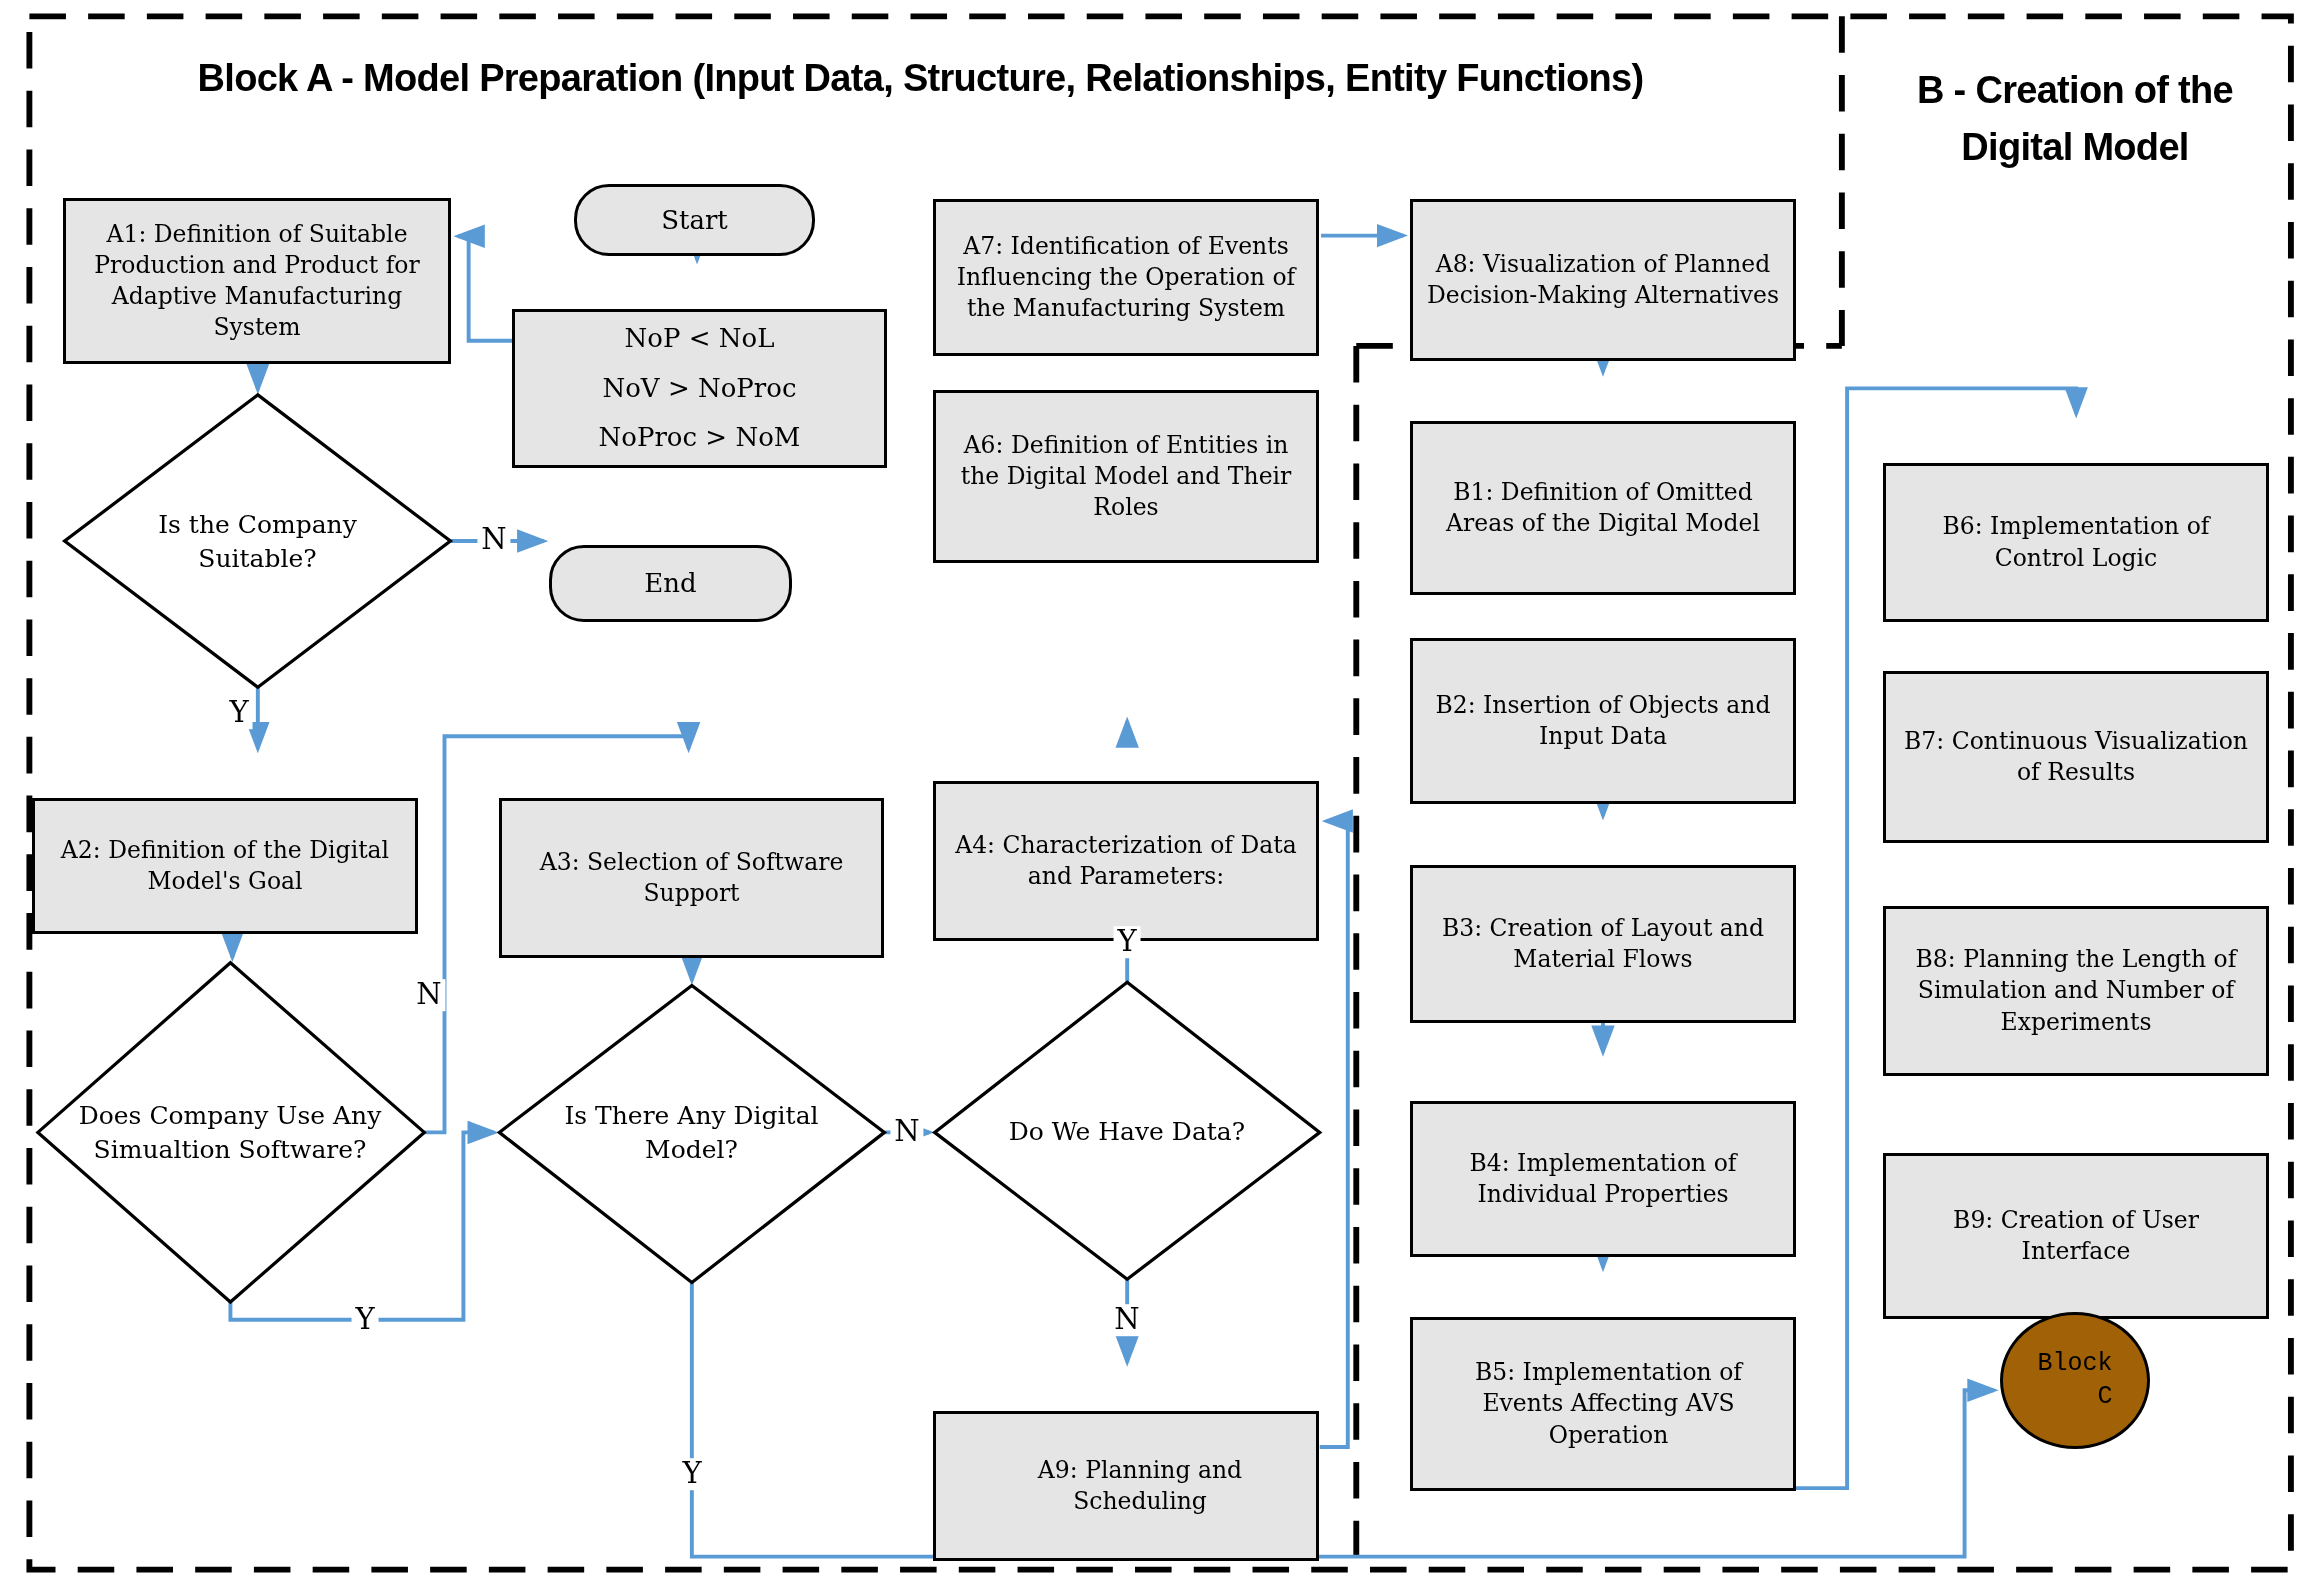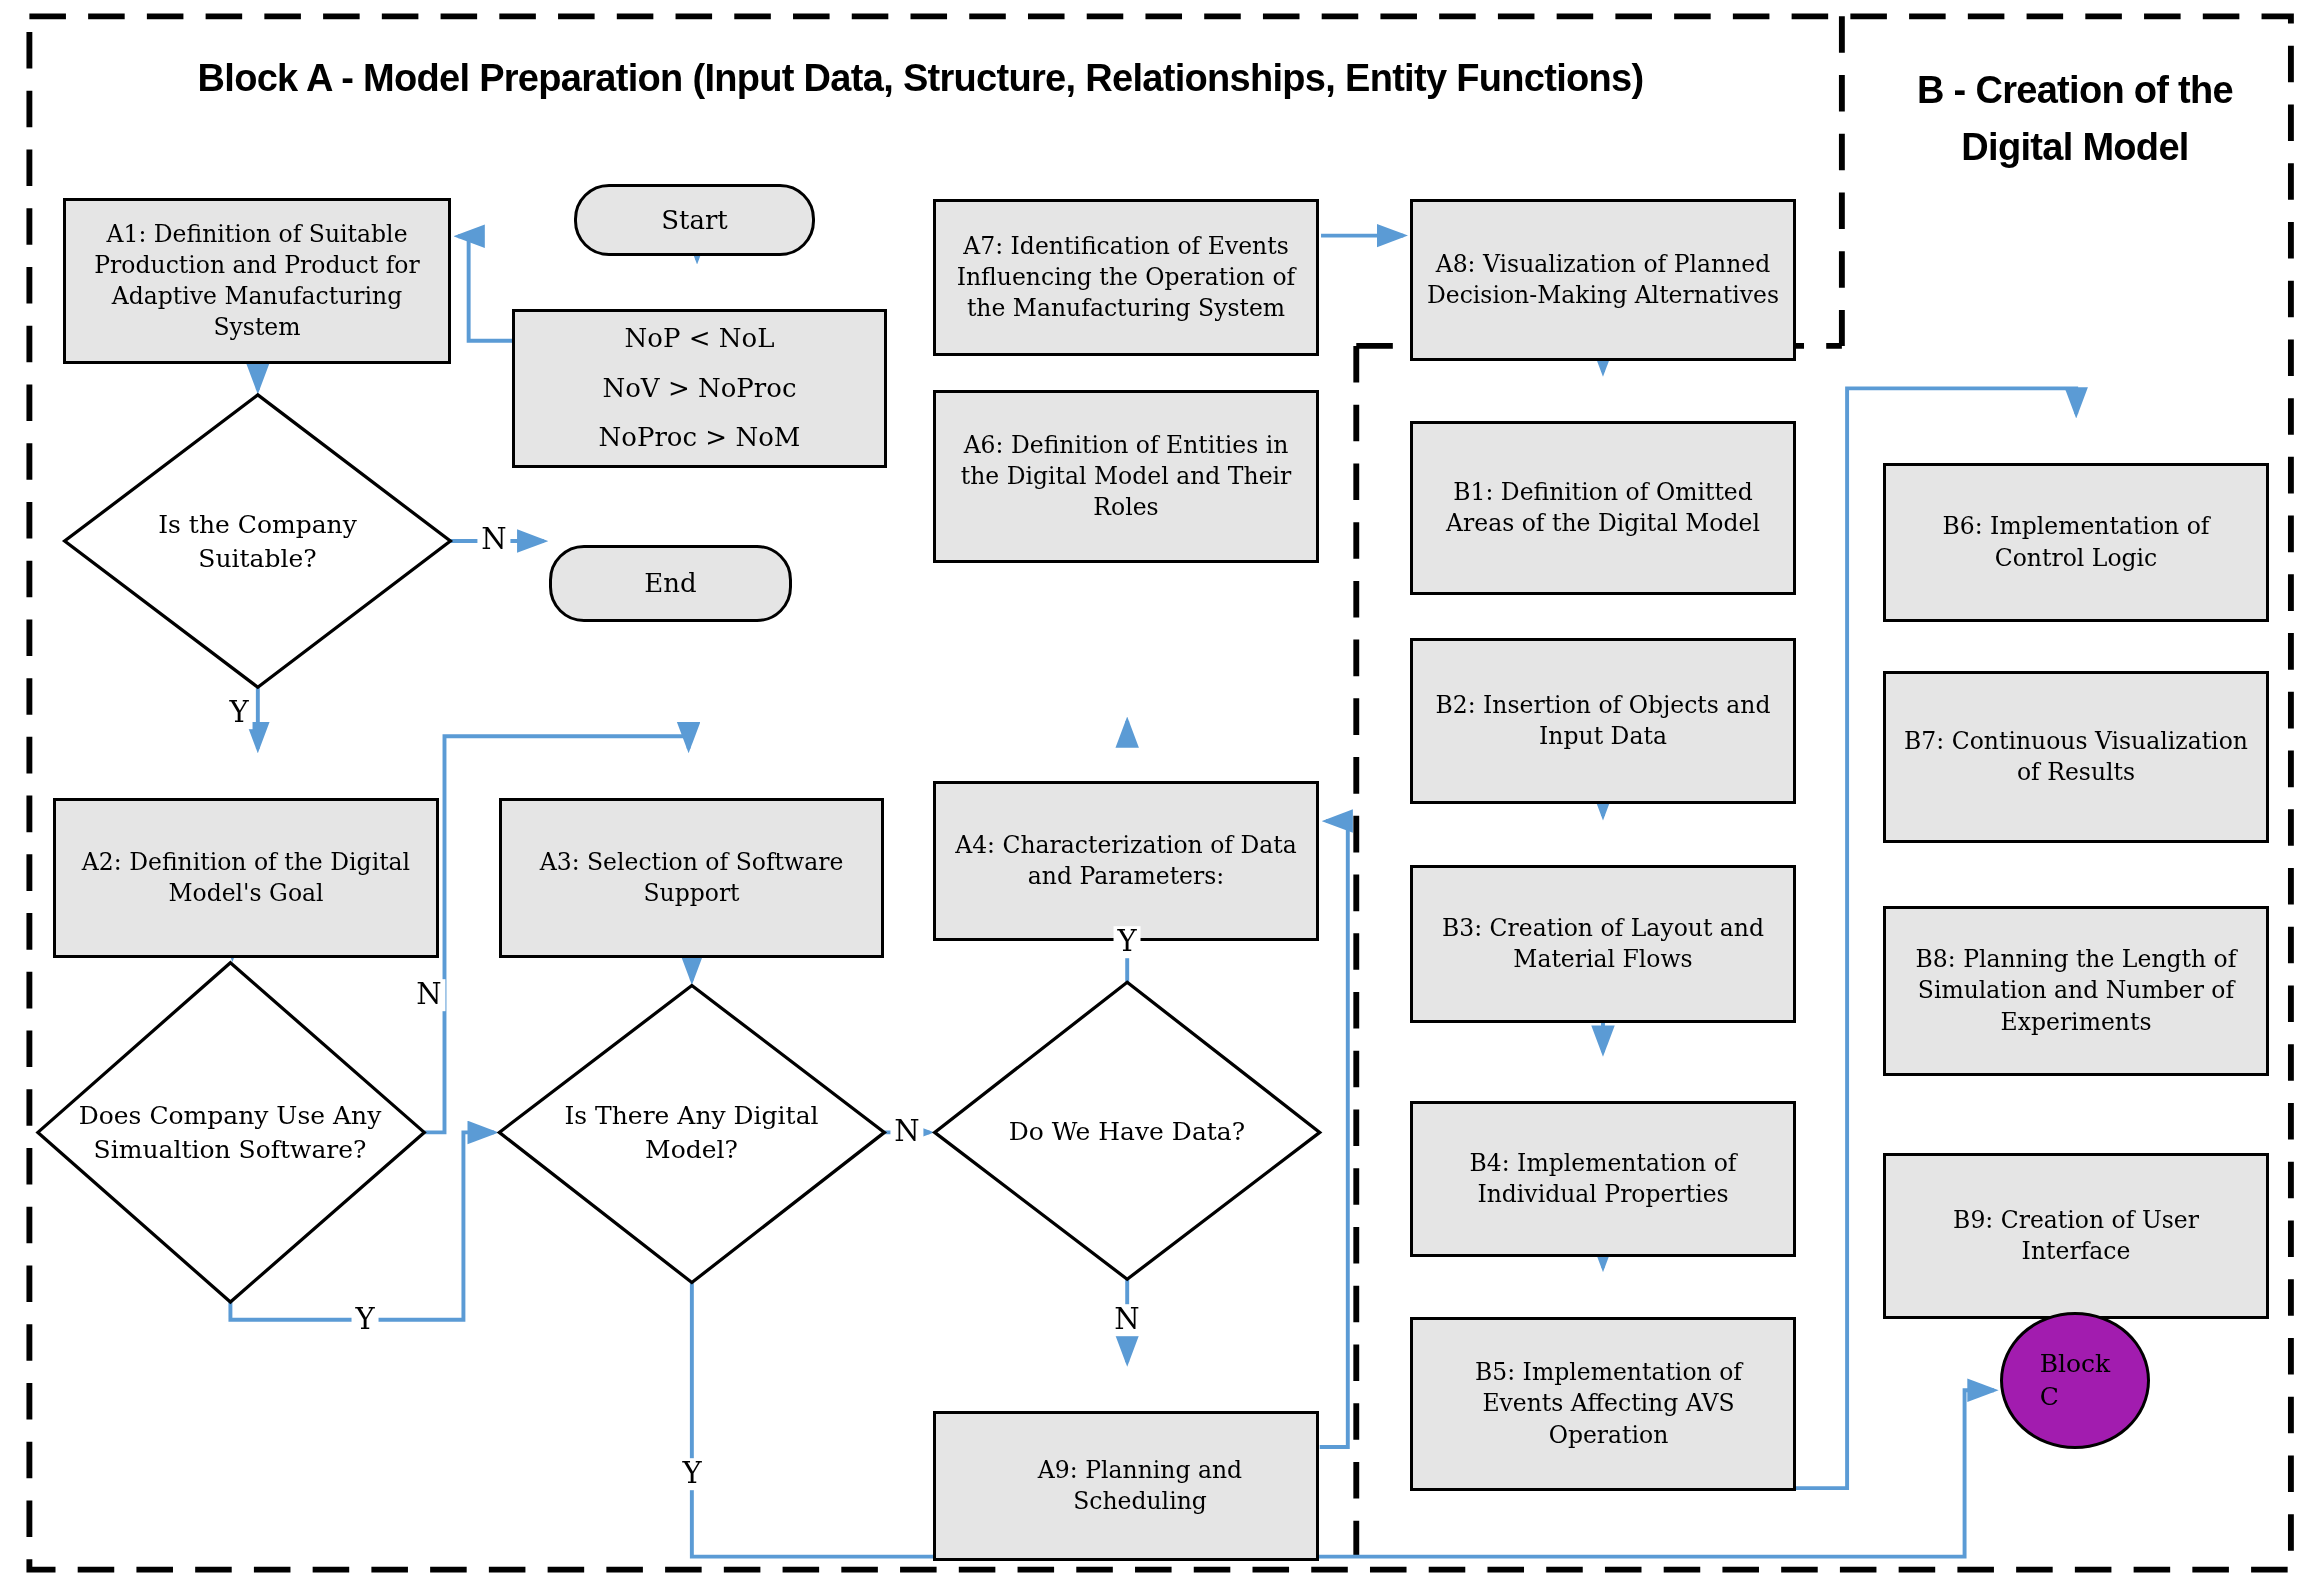--- a/index.html
+++ b/index.html
@@ -11,22 +11,22 @@
        font-size:23.5px;line-height:1.33;padding:5.2px 13px;margin-top:44px;}
   .term{border-radius:35px;border-width:3.9px;font-size:26px;}
   .dlabel{position:absolute;display:flex;align-items:center;justify-content:center;
           text-align:center;font-size:25px;line-height:1.35;}
   .lbl{position:absolute;transform:translate(-50%,-50%);font-size:29px;line-height:1;
        background:#fff;padding:1.3px 3.9px;}
   .title{position:absolute;font-family:"Liberation Sans","DejaVu Sans",sans-serif;
          font-weight:bold;font-size:38px;text-align:center;letter-spacing:-0.7px;}
   .pre{white-space:pre-line;}
   .ellipse{position:absolute;box-sizing:border-box;border:3.9px solid #000;border-radius:50%;
-           background:#a21caf;display:flex;align-items:center;justify-content:center;
-           text-align:left;font-size:25px;line-height:1.3;}
+           background:#a16207;display:flex;align-items:center;justify-content:center;
+           text-align:right;font-size:25px;line-height:1.3;font-family:Liberation Mono, monospace;}
   .nopbox{font-size:26px;line-height:1.9;}
 </style>
 </head>
 <body>
 
 <div class="canvas">
 
   <svg class="overlay" viewBox="0 0 3553 2430">
     <defs>
       <marker id="ah" markerWidth="8" markerHeight="7" refX="6.8" refY="3" orient="auto" markerUnits="strokeWidth">
@@ -75,21 +75,21 @@
   <div class="title pre" style="left:1866px;top:62px;width:418px;line-height:1.5;">B - Creation of the
 Digital Model</div>
 
   <div class="box term" style="left:574px;top:140px;width:241px;height:72px;">Start</div>
   <div class="box term" style="left:549px;top:501px;width:243px;height:77px;">End</div>
 
   <div class="box" style="left:63px;top:154px;width:388px;height:166px;">A1: Definition of Suitable Production and Product for Adaptive Manufacturing System</div>
   <div class="box nopbox pre" style="left:512px;top:265px;width:375px;height:159px;">NoP &lt; NoL
 NoV &gt; NoProc
 NoProc &gt; NoM</div>
-  <div class="box" style="left:53px;top:754px;width:386px;height:160px;">A2: Definition of the Digital Model's Goal</div>
+  <div class="box" style="left:32px;top:754px;width:386px;height:136px;">A2: Definition of the Digital Model's Goal</div>
   <div class="box" style="left:499px;top:754px;width:385px;height:160px;">A3: Selection of Software Support</div>
   <div class="box" style="left:933px;top:737px;width:386px;height:160px;">A4: Characterization of Data and Parameters:</div>
   <div class="box" style="left:933px;top:346px;width:386px;height:173px;">A6: Definition of Entities in the Digital Model and Their Roles</div>
   <div class="box" style="left:933px;top:155px;width:386px;height:157px;">A7: Identification of Events Influencing the Operation of the Manufacturing System</div>
   <div class="box" style="left:1410px;top:155px;width:386px;height:162px;">A8: Visualization of Planned Decision-Making Alternatives</div>
   <div class="box" style="left:933px;top:1367px;width:386px;height:150px;padding-left:41px;">A9: Planning and Scheduling</div>
 
   <div class="box" style="left:1410px;top:377px;width:386px;height:174px;">B1: Definition of Omitted Areas of the Digital Model</div>
   <div class="box" style="left:1410px;top:594px;width:386px;height:166px;">B2: Insertion of Objects and Input Data</div>
   <div class="box" style="left:1410px;top:821px;width:386px;height:158px;">B3: Creation of Layout and Material Flows</div>

